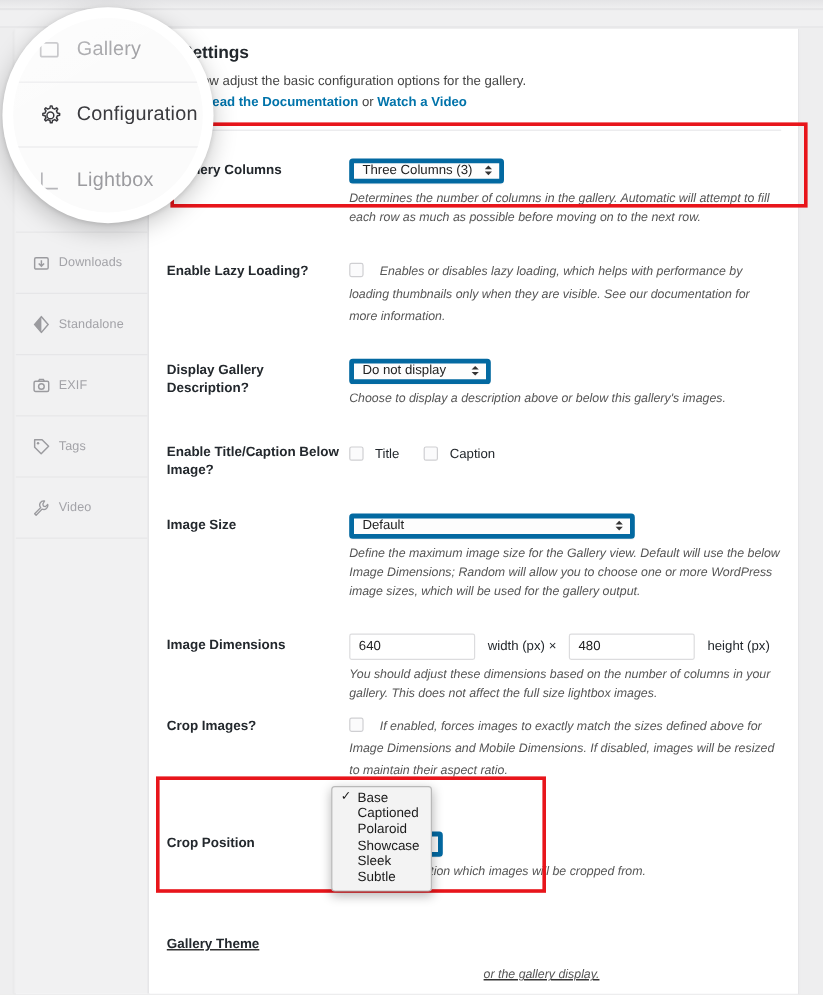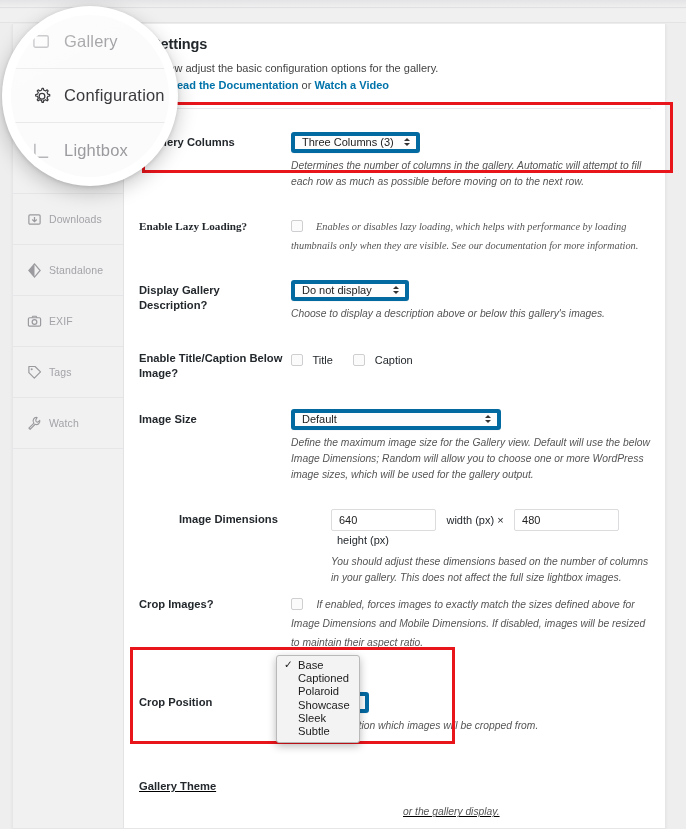--- a/index.html
+++ b/index.html
@@ -162,21 +162,21 @@
     line-height: 0;
   }
   .sel .arrows i {
     display: block;
     width: 0; height: 0;
     border-left: 3.2px solid transparent;
     border-right: 3.2px solid transparent;
   }
   .sel .arrows i.up { border-bottom: 3.8px solid #333; margin-bottom: 2px; }
   .sel .arrows i.dn { border-top: 3.8px solid #333; }
-  .sel.w-wide { width: 210px; }
+  .sel.w-wide { width: 238px; }
   .sel.w-med  { width: 118px; }
   .sel.w-narr { width: 78px; }
 
   
   .cbx {
     display: inline-block;
     width: 12px; height: 12px;
     border: 1px solid #cfcfd2;
     background: #fbfbfc;
     border-radius: 2px;
@@ -354,21 +354,21 @@
         </span>
         <span class="lbl">Tags</span>
       </div>
 
       <div class="nav-item">
         <span class="ico">
           <svg width="15" height="15" viewBox="0 0 16 16">
               <path d="M10.8 1.6 a3.6 3.6 0 0 0 -3.4 5.9 L2 12.9 l1.3 1.3 l5.4 -5.4 a3.6 3.6 0 0 0 4.9 -4.2 l-2 2 l-1.8 -.5 l-.5 -1.8 Z" fill="none" stroke="#9b9b9f" stroke-width="1.2" stroke-linejoin="round"></path>
             </svg>
         </span>
-        <span class="lbl">Watch</span>
+        <span class="lbl">Video</span>
       </div>
     </div>
 
     <div class="content">
 
       <h1 class="page-title">y Settings</h1>
 
       <p class="page-desc">
         <span>gs below adjust the basic configuration options for the gallery.</span>
         <span class="line2"><span> help? </span><a class="lnk" href="#">Read the Documentation</a><span> or </span><a class="lnk" href="#">Watch a Video</a></span>
@@ -383,21 +383,21 @@
             <span>Three Columns (3)</span>
             <span class="arrows">
                 <i class="up"></i>
                 <i class="dn"></i>
               </span>
           </div>
           <div class="hint">Determines the number of columns in the gallery. Automatic will attempt to fill each row as much as possible before moving on to the next row.</div>
         </div>
       </div>
 
-      <div class="row" style="margin-top:26px;font-family:Liberation Serif, serif;">
+      <div class="row" style="margin-top:26px;">
         <div class="label">Enable Lazy Loading?</div>
         <div class="field">
           <span class="cbx"></span>
           <span class="hint inline" style="margin-left:9px;">Enables or disables lazy loading, which helps with performance by loading thumbnails only when they are visible. See our documentation for more information.</span>
         </div>
       </div>
 
       <div class="row" style="margin-top:26px;">
         <div class="label">Display Gallery Description?</div>
         <div class="field">
@@ -429,21 +429,21 @@
             <span>Default</span>
             <span class="arrows">
                 <i class="up"></i>
                 <i class="dn"></i>
               </span>
           </div>
           <div class="hint">Define the maximum image size for the Gallery view. Default will use the below Image Dimensions; Random will allow you to choose one or more WordPress image sizes, which will be used for the gallery output.</div>
         </div>
       </div>
 
-      <div class="row" style="margin-top:26px;margin-left:40px;">
+      <div class="row" style="margin-top:26px;">
         <div class="label">Image Dimensions</div>
         <div class="field">
           <span class="txt w105">640</span>
           <span class="unit">width (px) ×</span>
           <span class="txt w105">480</span>
           <span class="unit">height (px)</span>
           <div class="hint">You should adjust these dimensions based on the number of columns in your gallery. This does not affect the full size lightbox images.</div>
         </div>
       </div>
 

